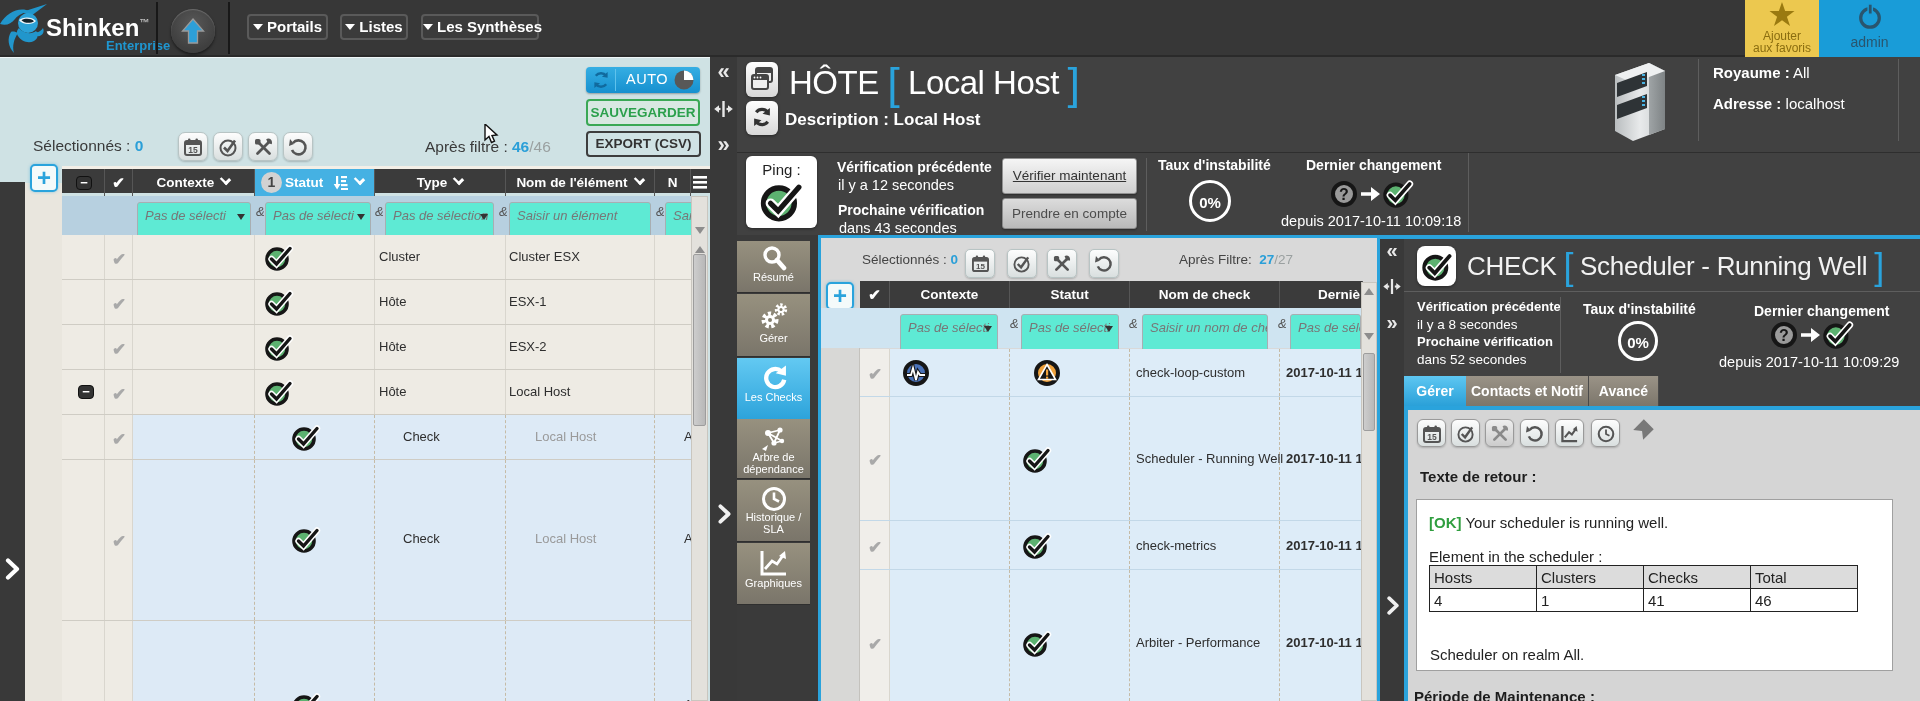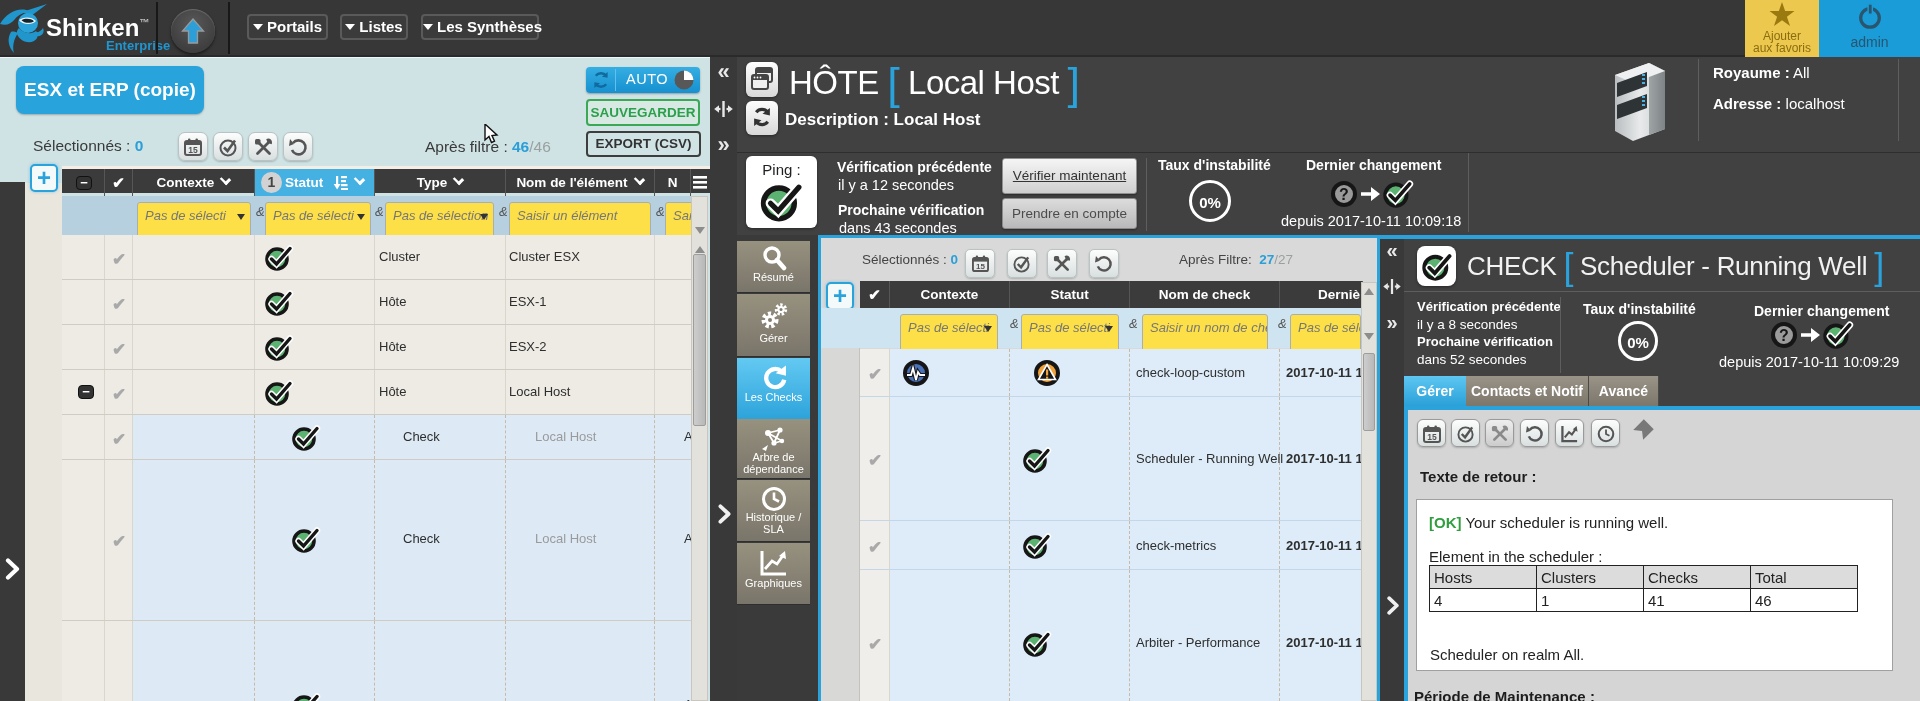--- a/index.html
+++ b/index.html
@@ -25,21 +25,21 @@
 #savebtn{left:586px;top:41px;width:114px;height:27px;border:2px solid #3aa855;border-radius:4px;color:#2ba04c;font-size:13.5px;font-weight:bold;text-align:center;line-height:23px;background:#d8e8e2;}
 #exportbtn{left:586px;top:73px;width:115px;height:26px;border:2px solid #3d3d3d;border-radius:4px;color:#333;font-size:13.5px;font-weight:bold;text-align:center;line-height:22px;background:#cfe2e4;}
 
 #lgutter{left:25px;top:183px;width:37px;height:518px;background:#e9e6de;}
 #leftstrip{left:0;top:182px;width:25px;height:519px;background:#393939;color:#f0f0f0;}
 #ltable{left:62px;top:166px;width:648px;height:535px;font-size:13.5px;}
 .lhead{top:0;height:27px;background:#3b3b3b;color:#fff;font-weight:bold;text-align:center;line-height:27px;border-top:3px solid #f3efe7;}
 .lhead .cell{position:absolute;top:0;height:27px;border-right:1px solid #565656;}
 .chev{display:inline-block;width:9px;height:9px;border-right:3px solid #fff;border-bottom:3px solid #fff;transform:rotate(45deg) scale(1,.8);vertical-align:3px;margin-left:7px;}
 #lfilter{top:30px;left:0;width:629px;height:39px;background:#b7d0e0;}
-.dd{position:absolute;height:44px;background:#fde047;border:1px solid #a8aeb2;border-radius:3px;color:#777;font-style:italic;font-size:13px;line-height:26px;padding:0 15px 0 7px;overflow:hidden;white-space:nowrap;}
+.dd{position:absolute;height:44px;background:#5eead4;border:1px solid #a8aeb2;border-radius:3px;color:#777;font-style:italic;font-size:13px;line-height:26px;padding:0 15px 0 7px;overflow:hidden;white-space:nowrap;}
 .dd .dtri{position:absolute;right:5px;top:11px;width:0;height:0;border-left:4.5px solid transparent;border-right:4.5px solid transparent;border-top:6px solid #333;}
 .amp{position:absolute;top:8px;color:#555;font-style:italic;font-size:13px;}
 .lrow{left:0;width:629px;background:#eeebe4;border-bottom:1px solid #cfccc4;}
 .lrow .c{position:absolute;top:0;height:100%;border-right:1px solid #d9d6ce;}
 .bluecells{background:#ddeaf6;border-right:1px dashed #c5bba6 !important;}
 .gcheck{color:#a9a9a9;font-size:17px;font-weight:bold;}
 .rowtxt{font-size:13px;color:#2e2e2e;white-space:nowrap;}
 .minusic{width:16px;height:14px;background:#333;border-radius:4px;color:#fff;font-weight:bold;text-align:center;line-height:12px;font-size:13px;border:1px solid #111;}
 
 .sbtrack{background:#e3e1dc;border:1px solid #c9c6bf;}
@@ -122,21 +122,20 @@
   <div id="adminbtn" class="abs">
     <svg width="26" height="28" viewBox="0 0 28 30" style="margin-top:3px;">
           <circle cx="14" cy="16" r="10" fill="none" stroke="#29556e" stroke-width="3.5"></circle>
           <rect x="12" y="1" width="4.5" height="11" fill="#29556e" stroke="#199cd8" stroke-width="1.5"></rect>
         </svg>
     <div style="margin-top:0px;">admin</div>
   </div>
 </div>
 
 <div id="leftpanel" class="abs">
-  <div id="titlebtn" class="abs">ESX et ERP (copie)</div>
   <div class="selrow abs" style="left:33px;top:79px;">Sélectionnés&nbsp;: <b class="blue">0</b></div>
   <div class="icbtn abs" style="left:178px;top:74px;"><svg width="18" height="18" viewBox="0 0 18 18">
           <rect x="1" y="3" width="16" height="14" rx="2" fill="none" stroke="#555" stroke-width="2"></rect>
           <rect x="1" y="3" width="16" height="4" fill="#555"></rect>
           <rect x="4" y="0.5" width="2.4" height="4" rx="1" fill="#555"></rect>
           <rect x="11.5" y="0.5" width="2.4" height="4" rx="1" fill="#555"></rect>
           <text x="9" y="15" font-size="8.5" font-weight="bold" fill="#555" text-anchor="middle">15</text>
         </svg></div>
   <div class="icbtn abs" style="left:213px;top:74px;"><svg width="19" height="19" viewBox="0 0 19 19">
           <circle cx="9" cy="10" r="7.5" fill="none" stroke="#555" stroke-width="2"></circle>

